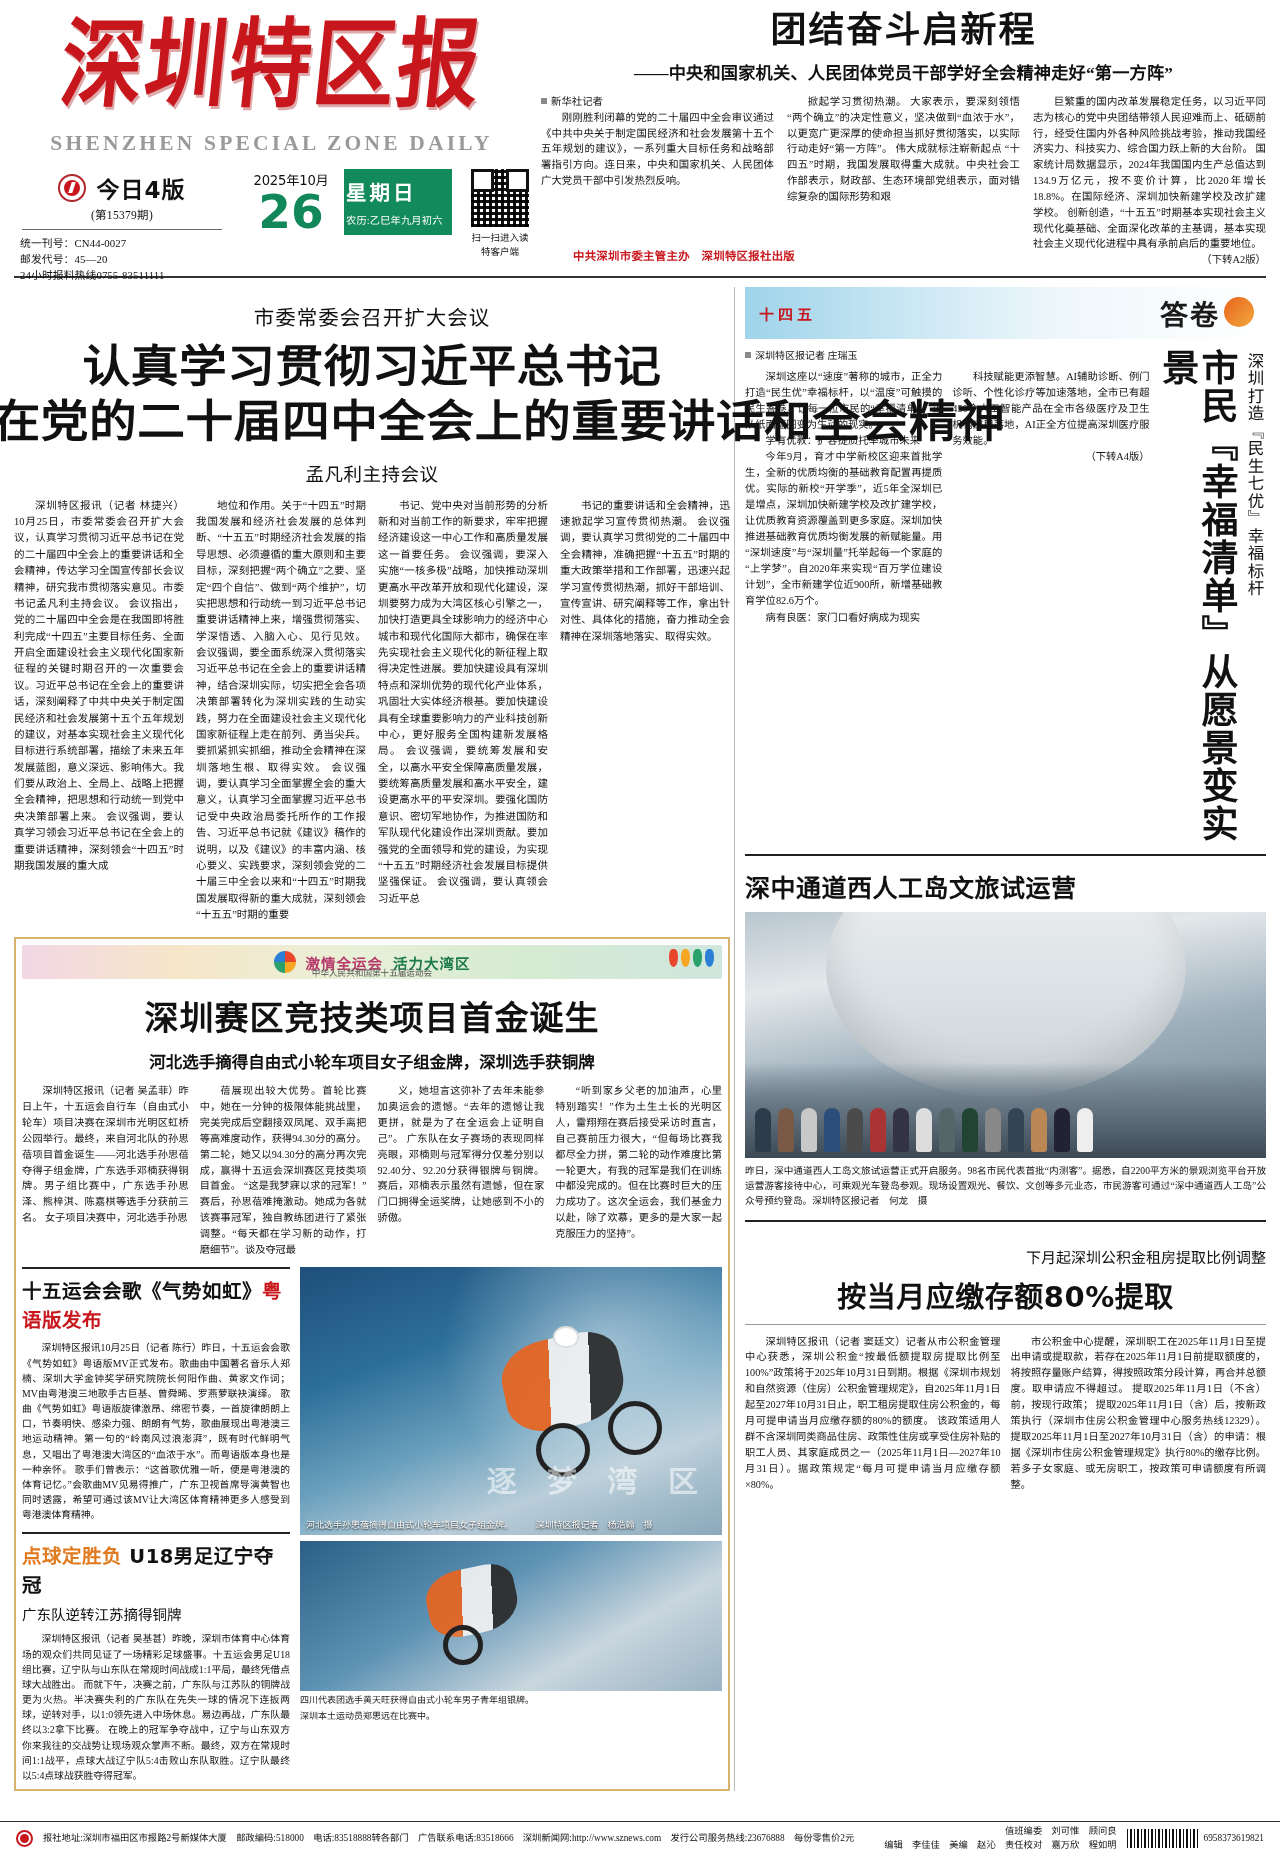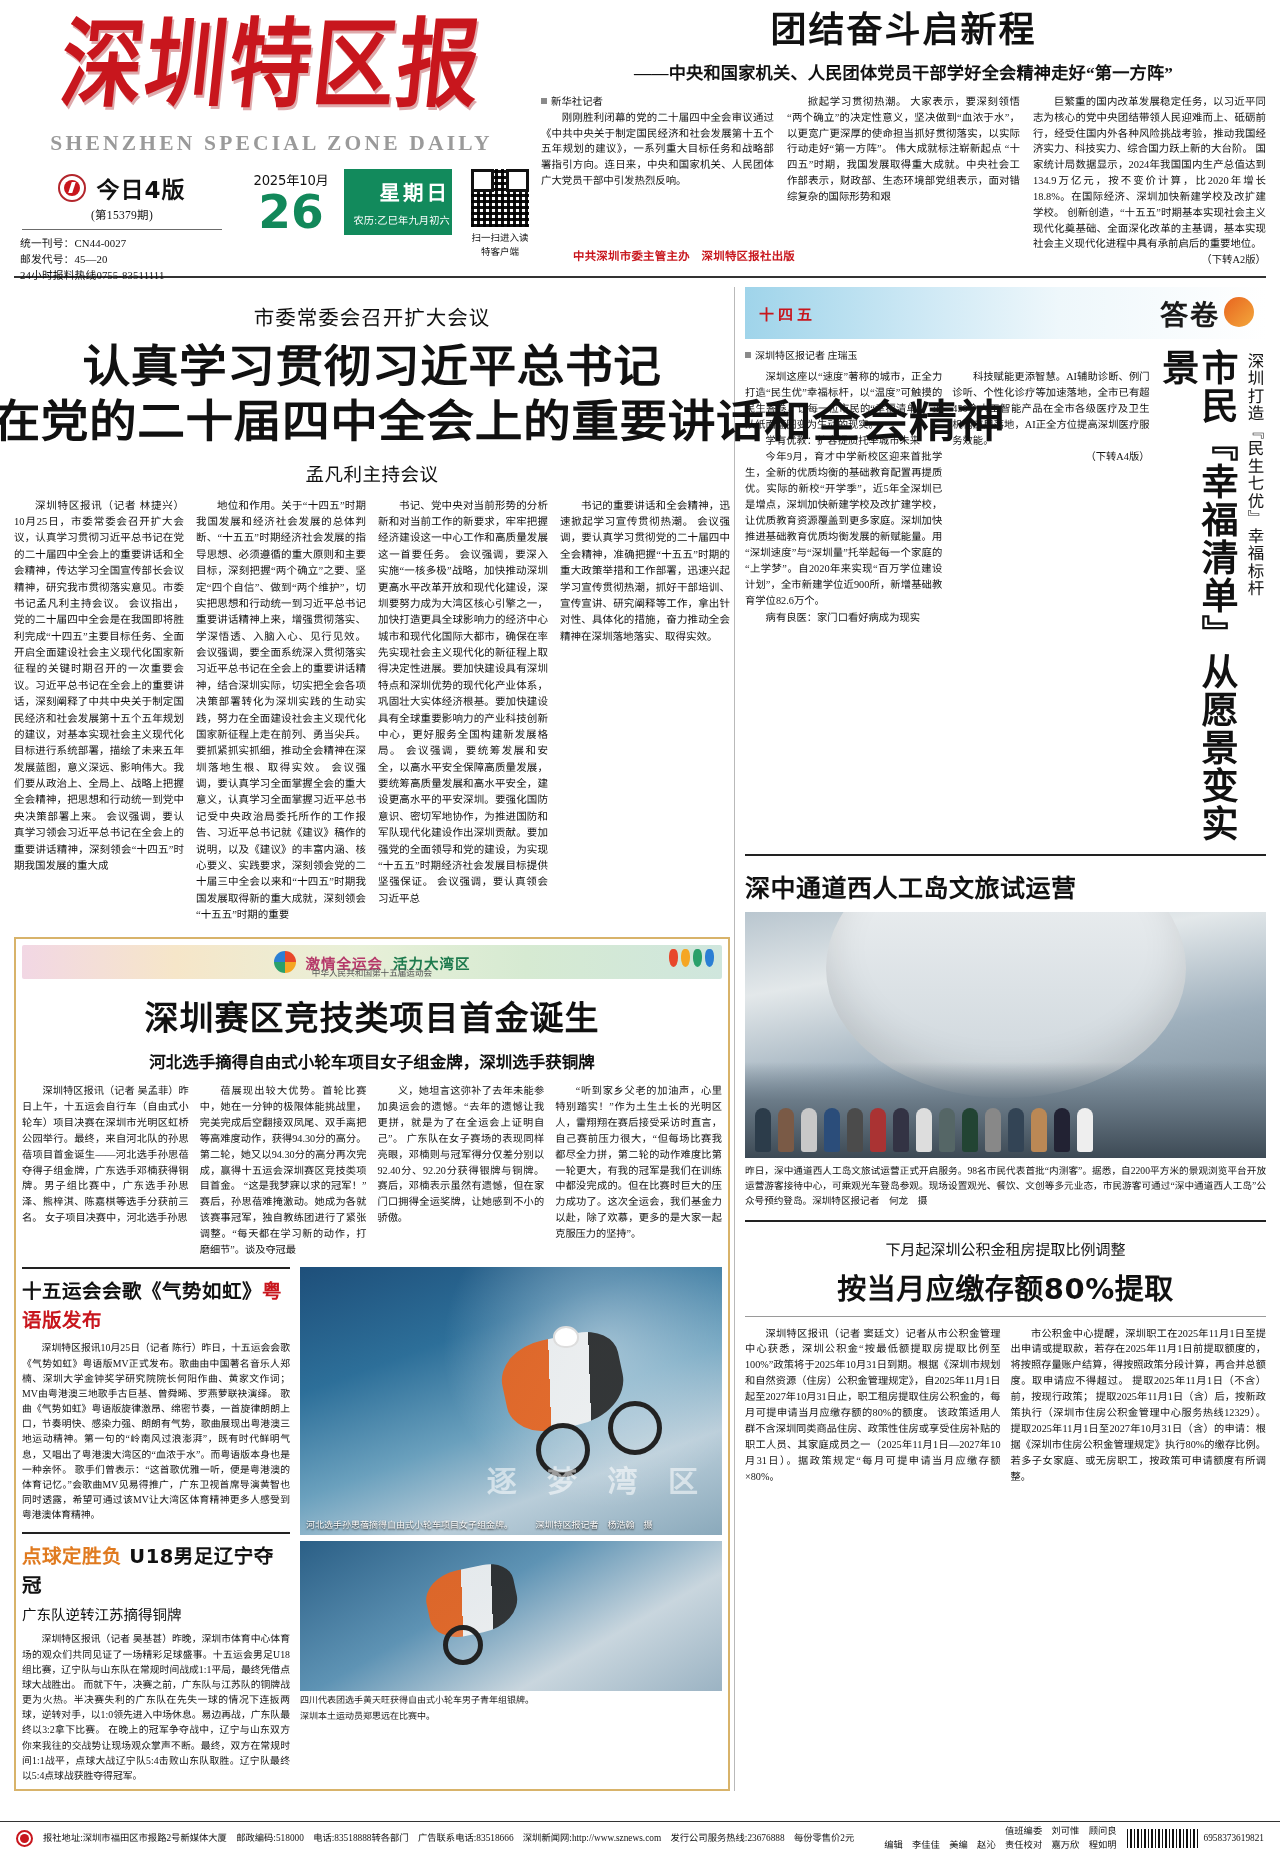--- a/index.html
+++ b/index.html
@@ -67,21 +67,21 @@
   .issue-no { font-size:11.5px; text-align:center; margin-top:1px; letter-spacing:.3px;}
   .mi-rule { border-top:1.6px solid #6b6b6b; margin:7px 4px 5px 4px; }
   .mi-lines { font-size:10.8px; line-height:1.52; letter-spacing:.1px; padding-left:2px;}
   .vsep { width:1px; background:#999; align-self:stretch; margin:2px 9px 2px 4px; }
 
   .mi-date { width:104px; flex:0 0 104px; text-align:center; padding-top:1px;}
   .date-ym { font-size:13.2px; font-family:"DejaVu Sans", sans-serif; letter-spacing:-.2px;}
   .date-day { font-size:47px; font-weight:bold; color:#12885a; line-height:.92; font-family:"DejaVu Sans", sans-serif; margin-top:1px;}
   .mi-green {
     width:108px; flex:0 0 108px; background:#128a5c; color:#fff;
-    text-align:right; padding:7px 2px 6px; margin-left:1px; height:66px;
+    text-align:left; padding:7px 2px 6px; margin-left:1px; height:66px;
   }
   .g-week { font-size:20.5px; font-weight:bold; letter-spacing:3px; }
   .g-lunar { font-size:10.2px; margin-top:6px; letter-spacing:.2px; }
 
   
   .mi-qr { display:flex; align-items:flex-start; padding-left:6px;}
   .qr {
     width:58px;height:58px;
     background:
       repeating-linear-gradient(0deg,#111 0 3px,transparent 3px 6px),
@@ -233,21 +233,21 @@
     box-shadow:inset 0 -20px 40px rgba(0,0,0,.12);
   }
   .rc-photo .crowd{
     position:absolute; left:0; right:0; bottom:0; height:96px;
     background:linear-gradient(0deg,#3d4a55 0%, #6b7b88 60%, rgba(130,145,158,0) 100%);
   }
   .rc-photo .ppl{position:absolute;bottom:6px;display:flex;gap:7px;left:10px;}
   .rc-photo .ppl i{display:block;width:16px;height:44px;border-radius:8px 8px 3px 3px;}
   .rc-cap{font-size:9.6px;line-height:1.55;text-align:justify;margin-top:6px;}
 
-  .rc-kick2{ font-size:15px; text-align:center; margin-top:16px;}
+  .rc-kick2{ font-size:15px; text-align:right; margin-top:24px;}
   .rc-h3 { font-size:29px; font-weight:bold; text-align:center; margin-top:6px;
     font-family:"DejaVu Sans",sans-serif; letter-spacing:.5px;}
   .hr-thick{border-top:2.2px solid #222;margin:11px 0 9px;}
   .hr-thin{border-top:1px solid #9a9a9a;margin:9px 0;}
 
   
   .footer {
     position:absolute; left:0; right:0; bottom:0; height:34px;
     border-top:1.5px solid #333; display:flex; align-items:center;
     padding:0 16px; font-size:9.3px; gap:10px;

